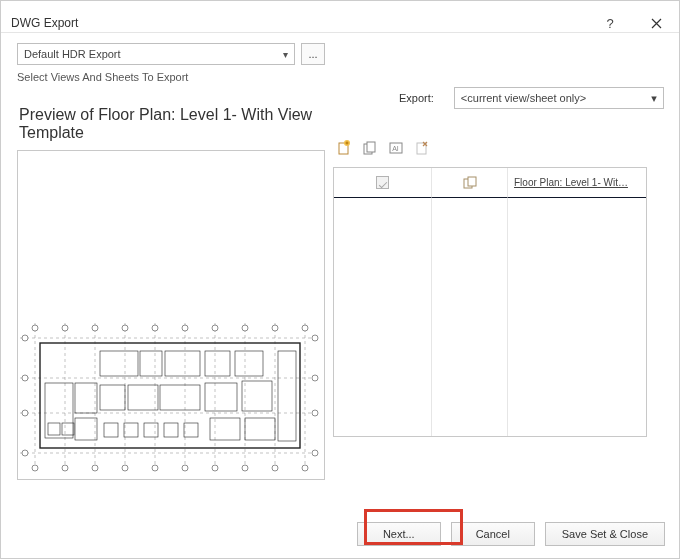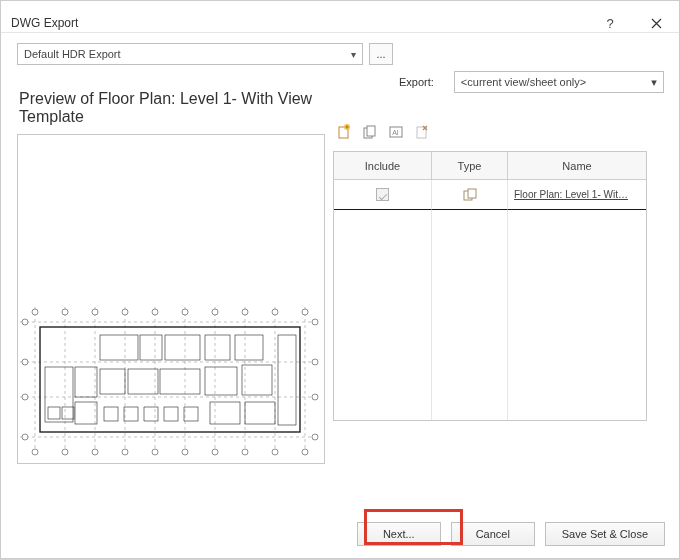--- a/index.html
+++ b/index.html
@@ -45,21 +45,21 @@
     gap: 6px;
     margin-bottom: 6px;
     padding: 0 4px;
   }
   .select {
     height: 22px;
     border: 1px solid #bfbfbf;
     background: #fff;
     font-size: 11px;
     padding: 2px 6px;
-    width: 346px;
+    width: 278px;
     display: flex;
     align-items: center;
     justify-content: space-between;
     color: #444;
   }
   .select .chev { font-size: 10px; color: #555; }
   .elip-btn {
     width: 24px; height: 22px;
     border: 1px solid #bfbfbf;
     background: #fafafa;
@@ -211,20 +211,21 @@
   <div class="row-setup">
     <div class="select">
       <span>Default HDR Export</span>
       <span class="chev">▾</span>
     </div>
     <div class="elip-btn">
       <span>...</span>
     </div>
   </div>
 
+  <div class="group-label">Select Views And Sheets To Export</div>
 
   <div class="columns">
     <div class="left-col">
       <div class="preview-label">Preview of Floor Plan: Level 1- With View Template</div>
       <div class="preview-box">
 
         <svg class="floorplan-svg" viewBox="0 0 300 150" width="300" height="150">
           <g stroke="#222" stroke-width="0.6" fill="none">
 
             <g stroke-dasharray="3 3" stroke="#666" stroke-width="0.4">
@@ -336,25 +337,20 @@
         </span>
         <span class="tiny-icon">
           <svg width="16" height="16" viewBox="0 0 16 16">
               <rect x="3" y="3" width="9" height="11" fill="#fff" stroke="#c2c2c2" stroke-width="1"></rect>
               <path d="M9 2 L13 6 M13 2 L9 6" stroke="#b85" stroke-width="1.2"></path>
             </svg>
         </span>
       </div>
 
       <div class="grid">
-        <div class="grid-header">
-          <div class="col-include">Include</div>
-          <div class="col-type">Type</div>
-          <div class="col-name">Name</div>
-        </div>
         <div class="grid-body">
           <div class="grid-row">
             <div class="col-include">
               <span class="checkbox-disabled"></span>
             </div>
             <div class="col-type">
               <svg width="16" height="14" viewBox="0 0 16 14">
                   <rect x="2" y="3" width="8" height="9" fill="#fff" stroke="#a69069" stroke-width="1"></rect>
                   <rect x="6" y="1" width="8" height="9" fill="#fff" stroke="#a69069" stroke-width="1"></rect>
                 </svg>

